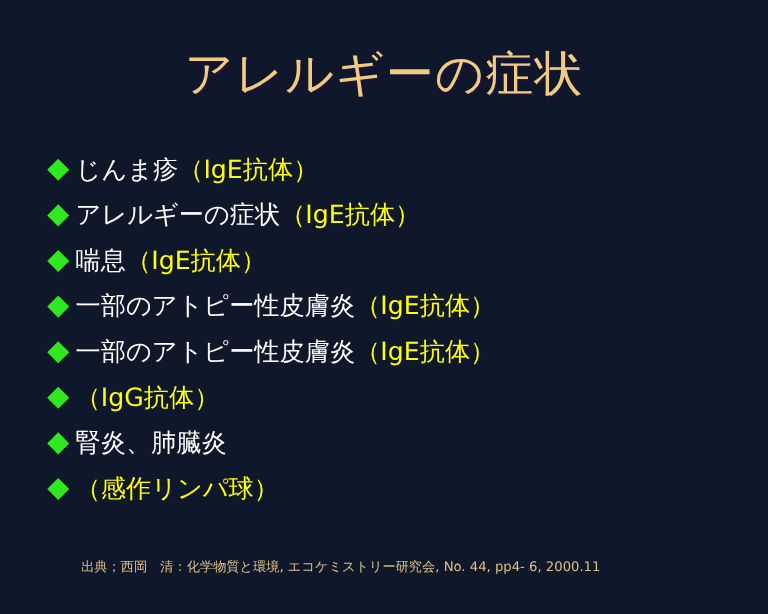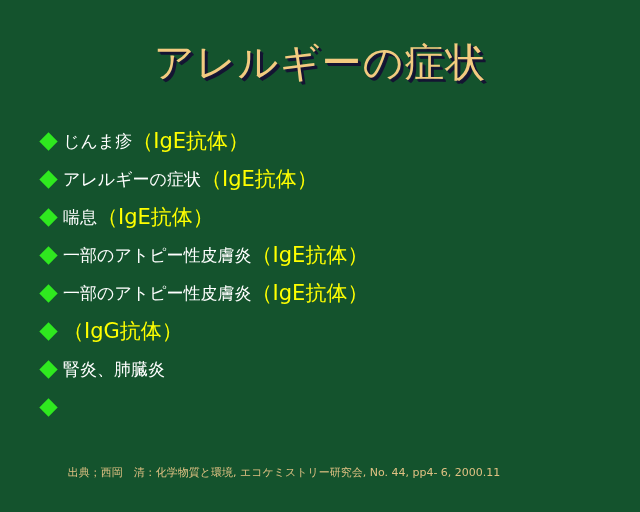--- a/index.html
+++ b/index.html
@@ -9,21 +9,21 @@
   body {
     width: 640px;
     height: 512px;
     overflow: hidden;
     font-family: "DejaVu Sans", "Liberation Sans", sans-serif;
   }
   #slide {
     position: relative;
     width: 640px;
     height: 512px;
-    background: #14532d;
+    background: #0f172a;
     box-sizing: border-box;
   }
   #slide-title {
     position: absolute;
     top: 38px;
     left: 0;
     width: 640px;
     text-align: center;
     font-size: 40px;
     line-height: 48px;
@@ -51,21 +51,21 @@
   .bullet-diamond {
     flex: 0 0 auto;
     width: 13px;
     height: 13px;
     background: #2fe81f;
     transform: rotate(45deg);
     margin-right: 8px;
     margin-left: 2px;
   }
   .bullet-text {
-    font-size: 17px;
+    font-size: 21px;
     line-height: 26px;
     color: #ffffff;
     letter-spacing: 0px;
   }
   .bullet-tag {
     font-size: 21px;
     line-height: 26px;
     color: #ffff00;
     letter-spacing: 0px;
   }
@@ -117,18 +117,19 @@
     <li class="bullet-row">
       <span class="bullet-diamond"></span>
       <span class="bullet-tag">（IgG抗体）</span>
     </li>
     <li class="bullet-row">
       <span class="bullet-diamond"></span>
       <span class="bullet-text">腎炎、肺臓炎</span>
     </li>
     <li class="bullet-row">
       <span class="bullet-diamond"></span>
+      <span class="bullet-tag">（感作リンパ球）</span>
     </li>
   </ul>
 
   <div id="source-note">出典；西岡　清：化学物質と環境, エコケミストリー研究会, No. 44, pp4- 6, 2000.11</div>
 
 </div>
 
 </body></html>

